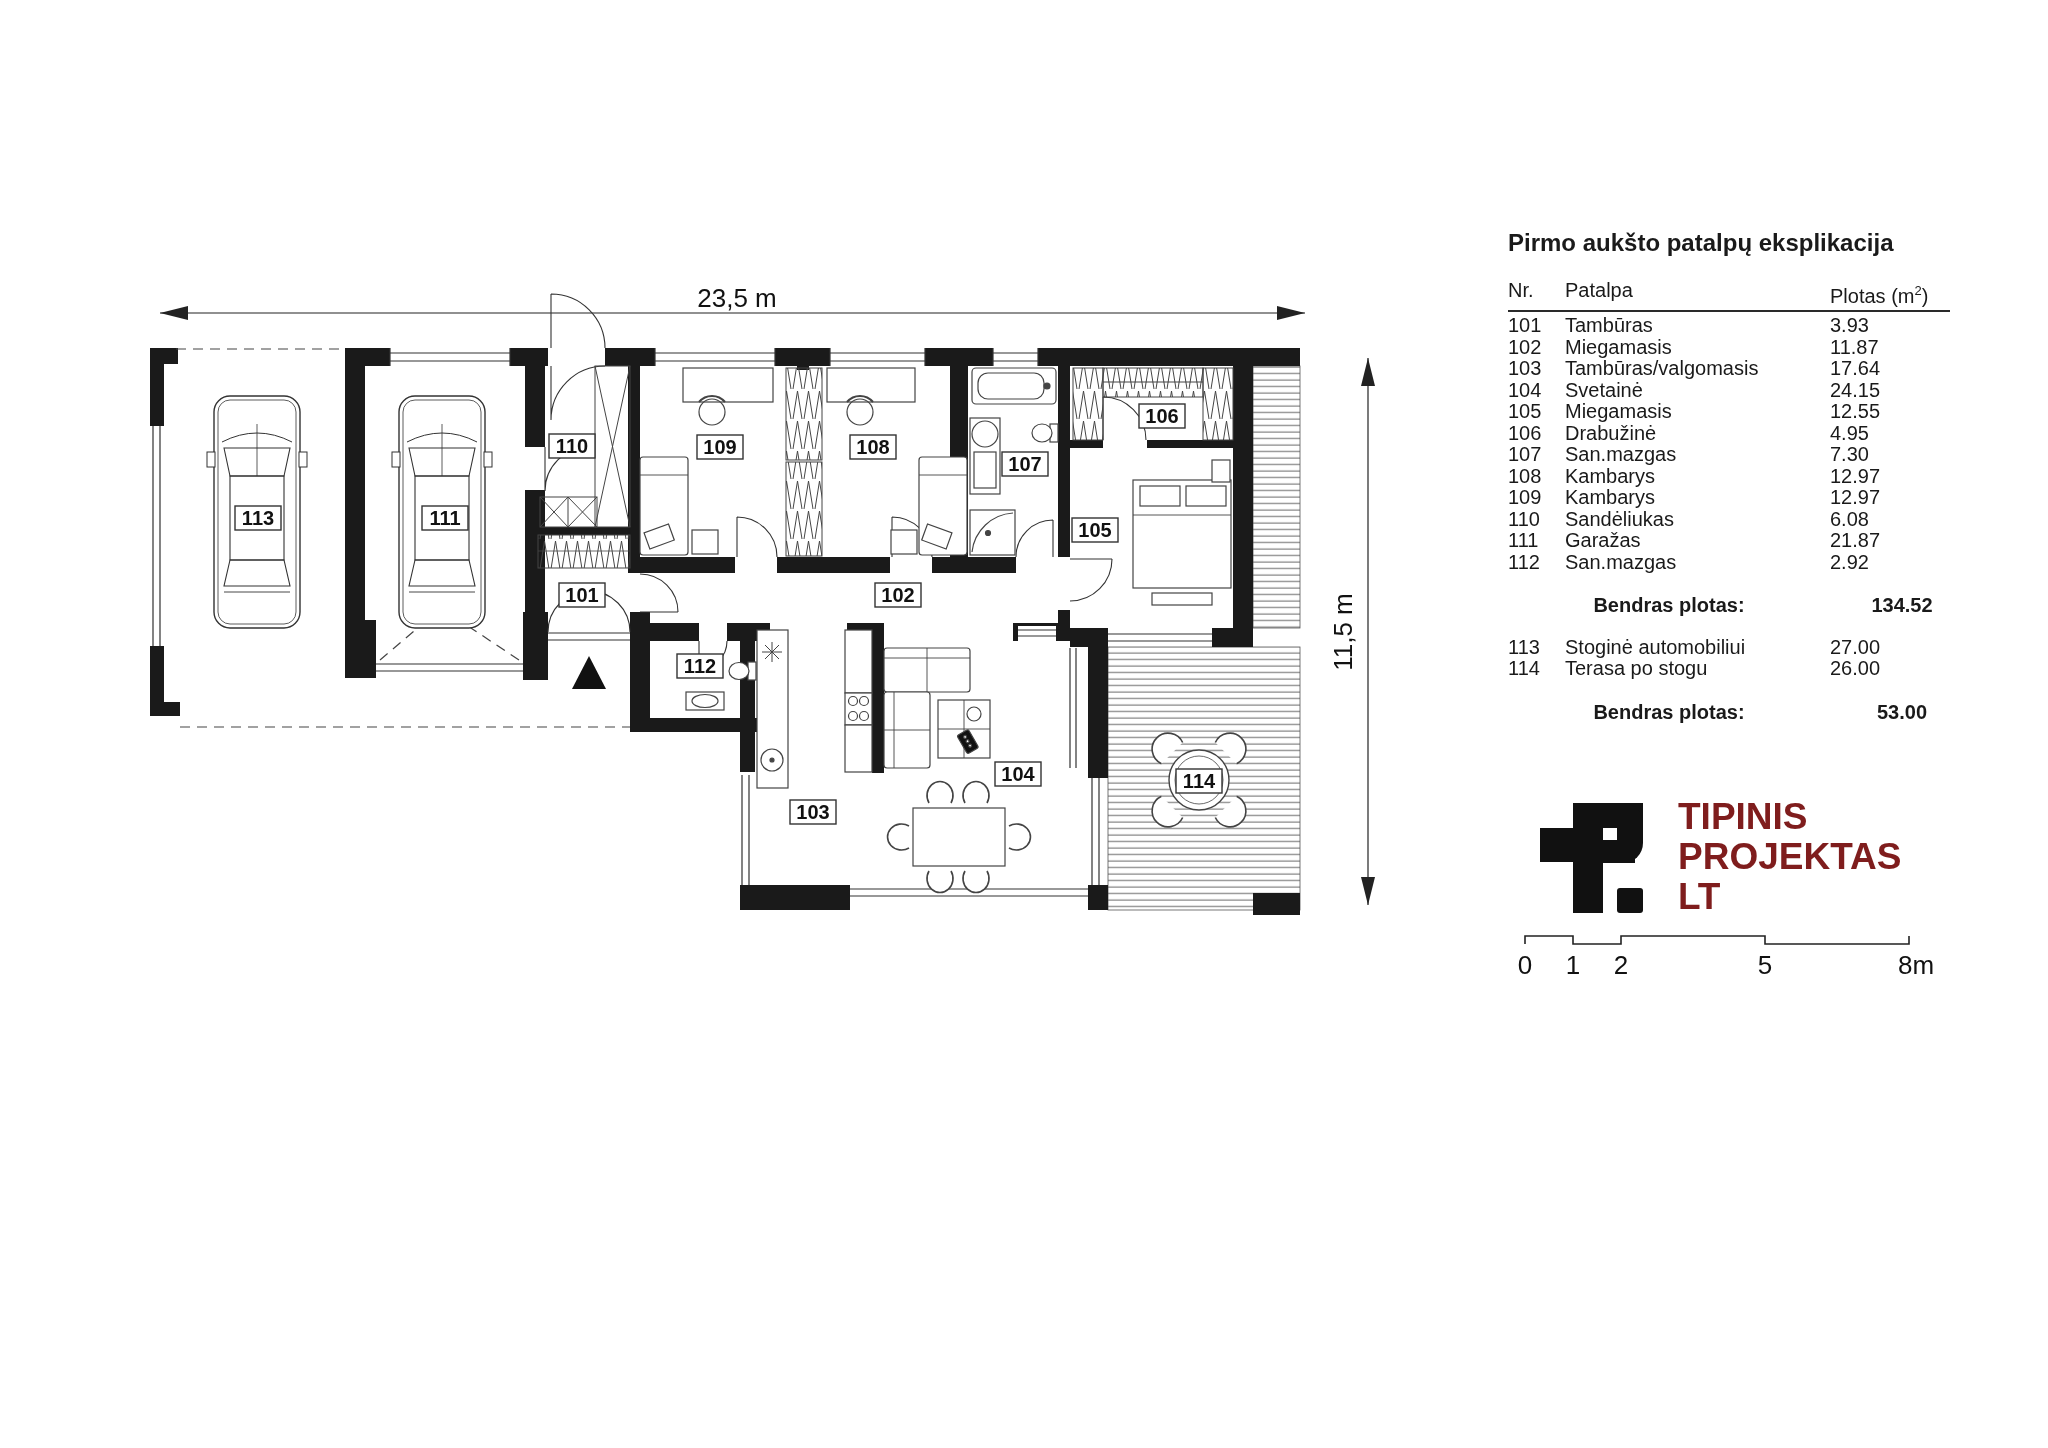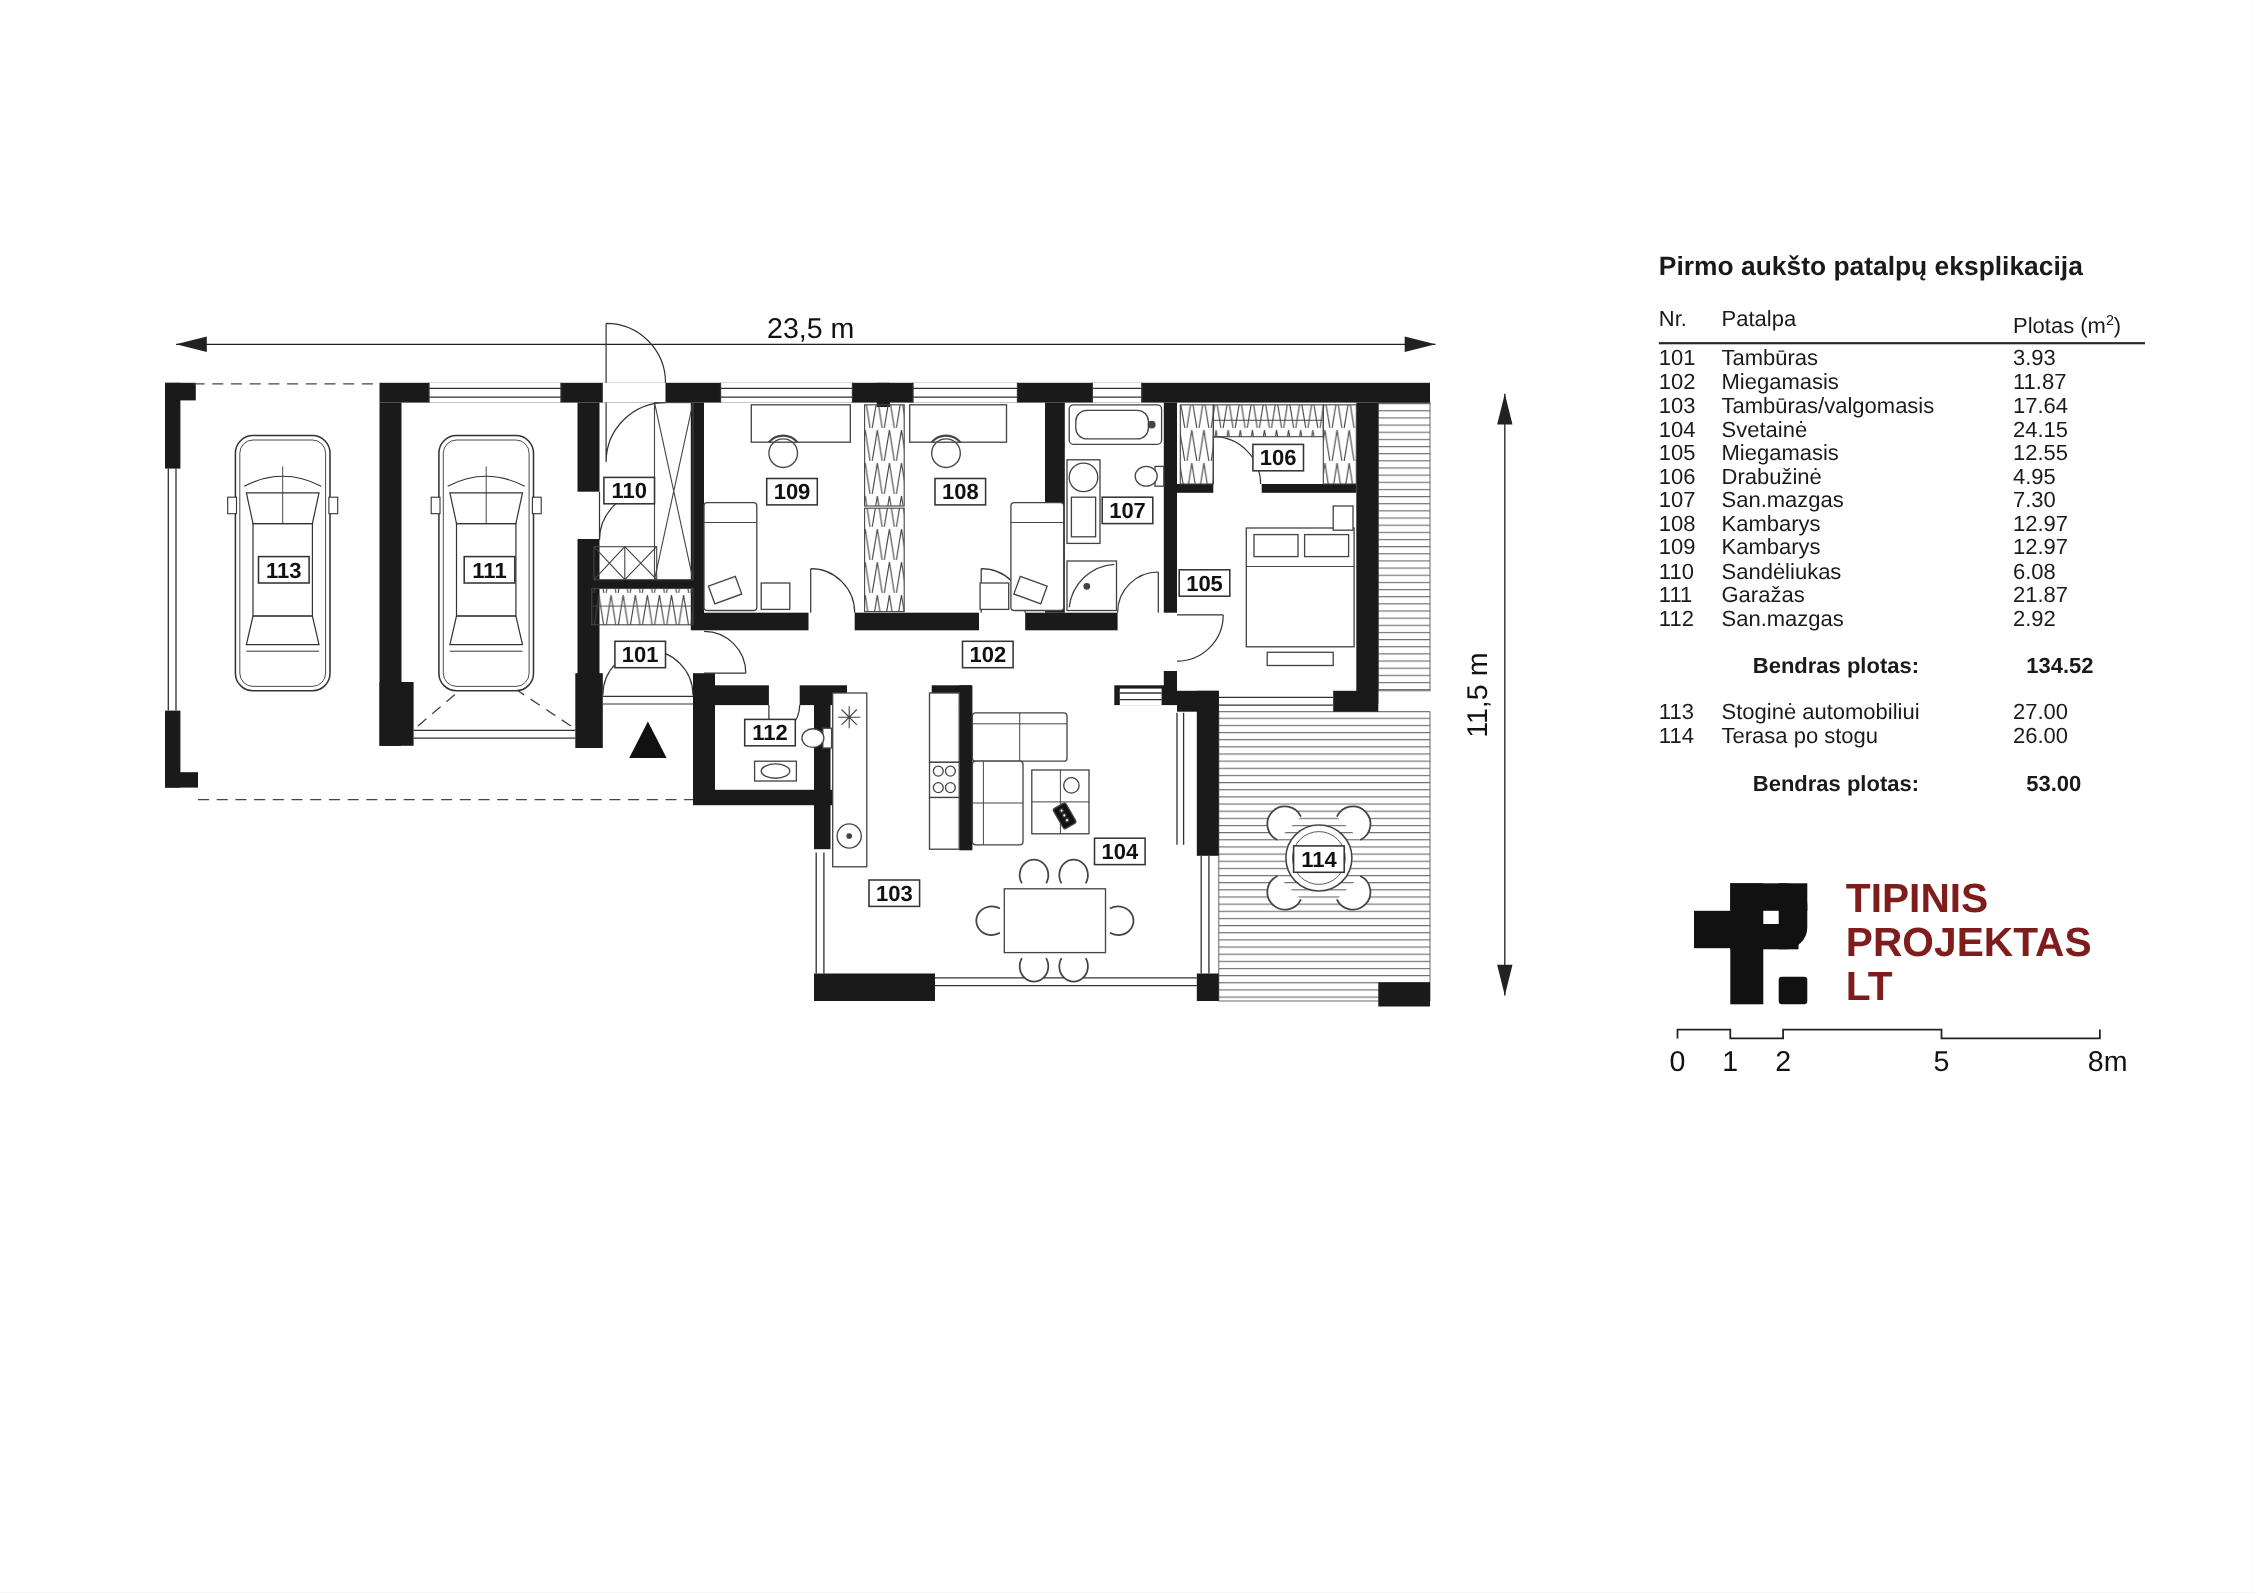--- a/index.html
+++ b/index.html
@@ -15,21 +15,21 @@
   .legend{position:absolute;left:1508px;top:230px;width:442px;font-size:20px;line-height:21.5px;}
   .legend-title{font-size:24px;font-weight:bold;margin:0 0 1px 0;line-height:26px;}
   .lrow{display:flex;}
   .lrow .c-nr{width:57px;flex:none;}
   .lrow .c-name{width:265px;flex:none;}
   .lrow .c-area{width:120px;flex:none;}
   .lhead{border-bottom:2px solid #2a2a2a;padding-bottom:3px;margin-bottom:3px;margin-top:24px;}
   .lhead sup{font-size:13px;}
   .totalrow{display:flex;font-weight:bold;margin-top:22px;}
   .totalrow .t-label{width:322px;text-align:center;padding-right:12px;flex:none;}
-  .totalrow .t-value{width:120px;flex:none;}
+  .totalrow .t-value{width:120px;flex:none;text-align:center;}
   .extrarows{margin-top:20px;}
   .total2{margin-top:22px;}
 
   
   .logo-text{position:absolute;left:1678px;top:797px;font-size:37px;font-weight:bold;
              line-height:40px;letter-spacing:0px;color:#7f1d1d;}
 </style>
 </head>
 <body>
 

